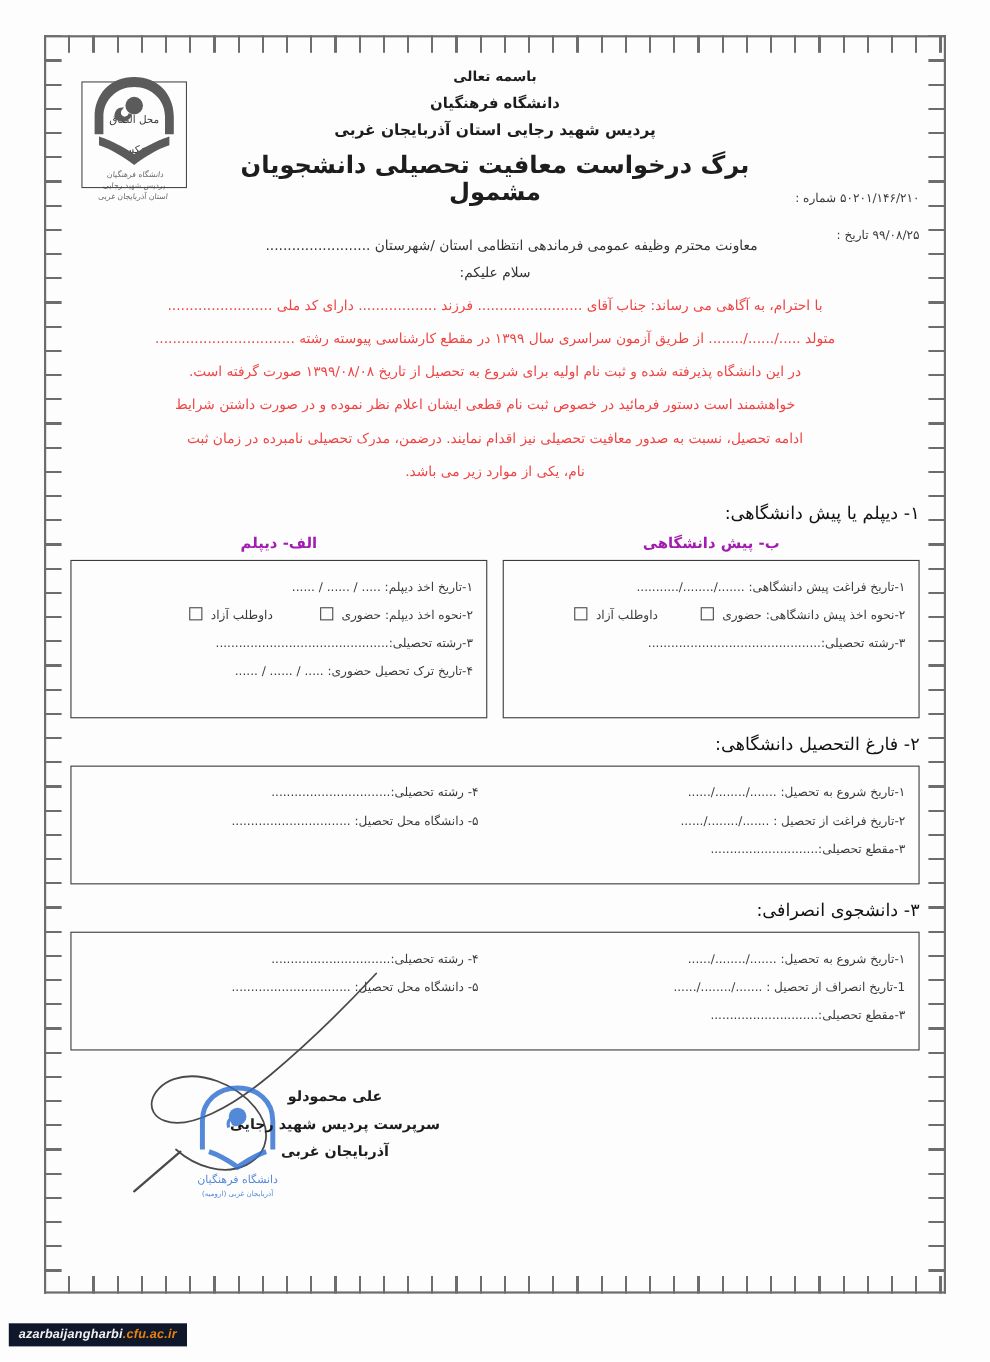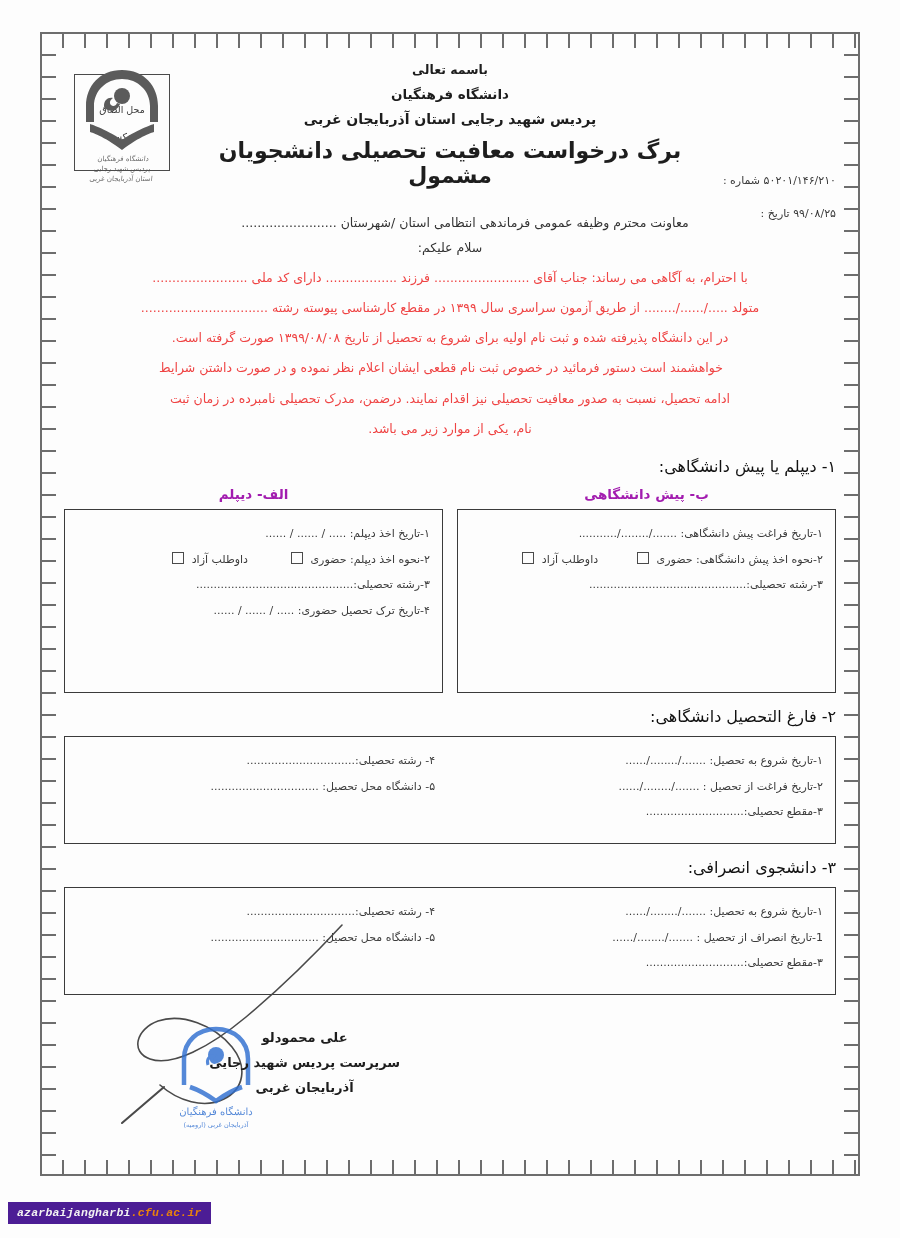--- a/index.html
+++ b/index.html
@@ -149,21 +149,21 @@
     margin:0 4px;
   }
 
   
   .two-up{display:flex;gap:14px;align-items:flex-start;}
   .col-right{flex:1 1 0;}
   .col-left{flex:1 1 0;}
   .subhead-row{display:flex;gap:14px;margin-bottom:7px;}
   .subhead-row>div{flex:1 1 0;text-align:center;}
 
-  .s1-tbl{height:184px;}
+  .s1-tbl{height:144px;}
   .s23-tbl{height:108px;}
 
   
   .grid2{display:flex;}
   .g-right{flex:0 0 52%;}
   .g-left{flex:0 0 48%;}
 
   
   .sign-area{
     position:relative;
@@ -184,23 +184,23 @@
   }
   .ink{
     position:absolute;right:470px;top:-92px;
     width:260px;height:230px;
     pointer-events:none;
   }
 
   
   .url-chip{
     position:absolute;left:8px;bottom:14px;
-    background:#4c1d95;
+    background:#0f172a;
     padding:4px 9px 5px;
-    font-family:Liberation Mono, monospace;
+    font-family:Liberation Sans, sans-serif;
     font-size:11.5px;font-weight:bold;font-style:italic;
     direction:ltr;
     letter-spacing:.2px;
   }
   .u-a{color:#f2f2f2;}
   .u-b{color:#e8820c;}
 </style>
 </head>
 <body>
 

